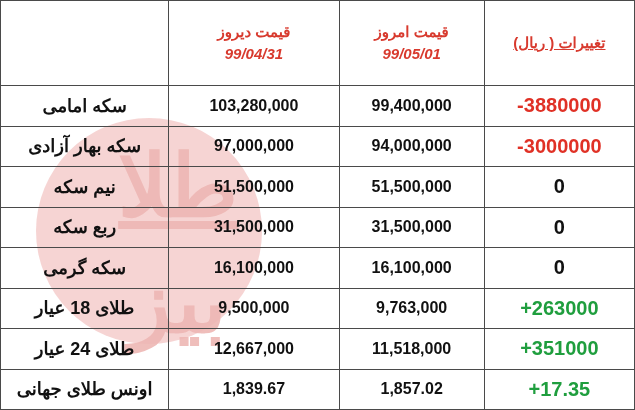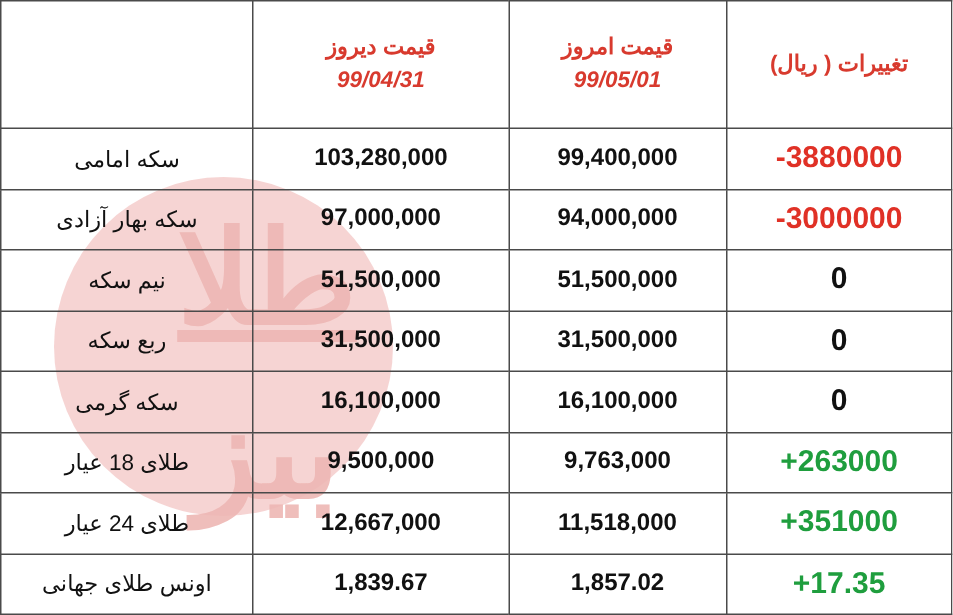--- a/index.html
+++ b/index.html
@@ -71,34 +71,34 @@
     background: transparent;
     padding: 0 4px;
   }
   th.h-changes, th.h-today, th.h-yesterday, th.h-blank {
     font-weight: bold;
     color: #d83a2e;
     font-size: 15px;
     line-height: 1.45;
     height: 84px;
   }
-  th.h-changes { color: #d83a2e; }
+  th.h-changes { color: #d83a2e; text-decoration: underline; }
   th.h-today { color: #d83a2e; margin-top: 24px; }
   th.h-yesterday { color: #d83a2e; }
   th .hdr-line2 { display: block; font-style: italic; }
   th.h-blank { border-top: 1px solid #4a4a4a; }
 
   col.c-change { width: 150px; }
   col.c-today { width: 145px; }
   col.c-yest { width: 170px; }
   col.c-name { width: 168px; }
 
   td.name-cell {
-    font-size: 15px;
-    font-weight: normal;
+    font-size: 18px;
+    font-weight: bold;
     color: #111111;
     text-align: center;
     direction: rtl;
   }
   td.val-cell {
     font-size: 16px;
     font-weight: bold;
     color: #111111;
     direction: ltr;
   }

